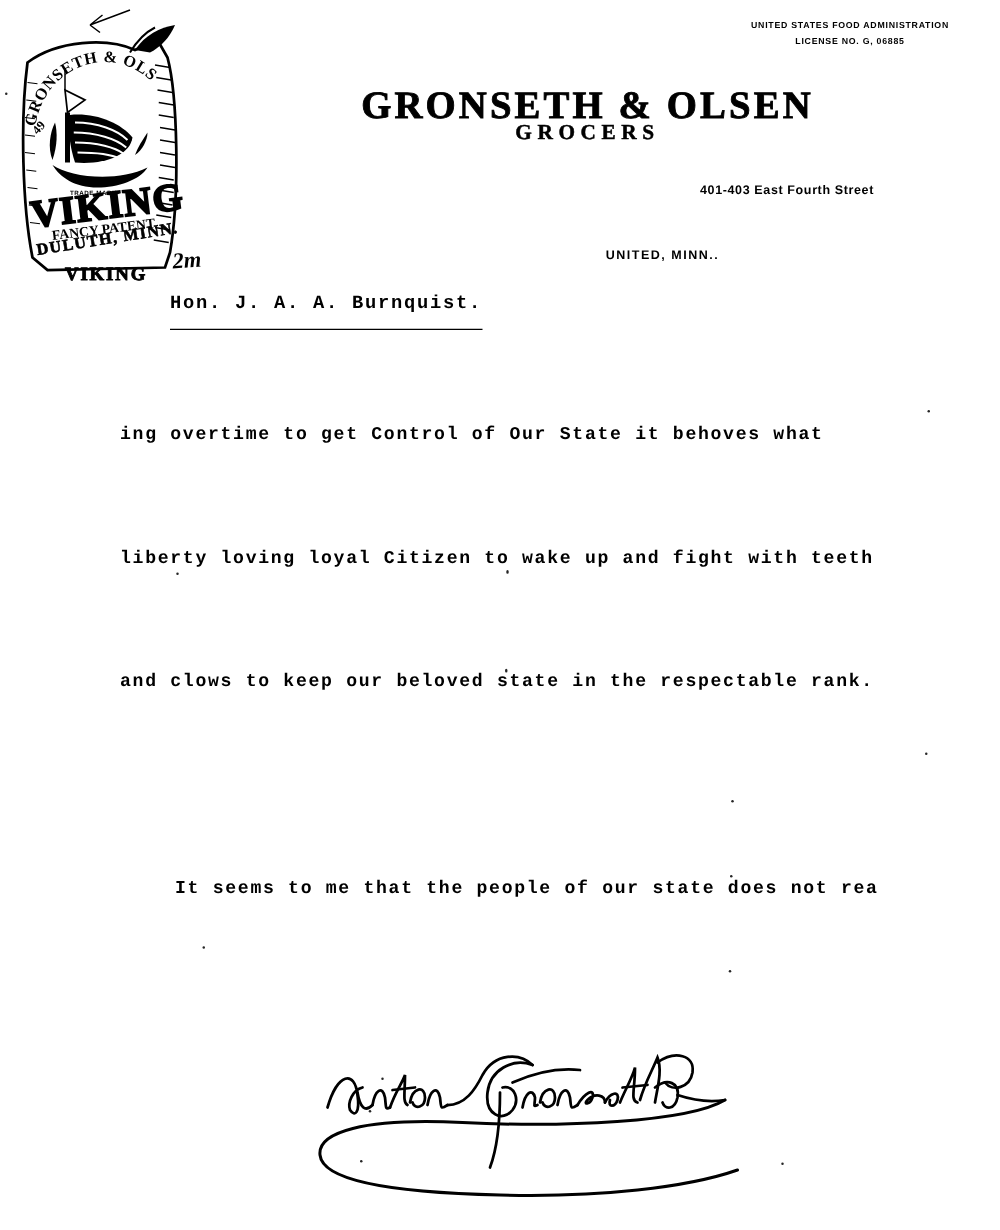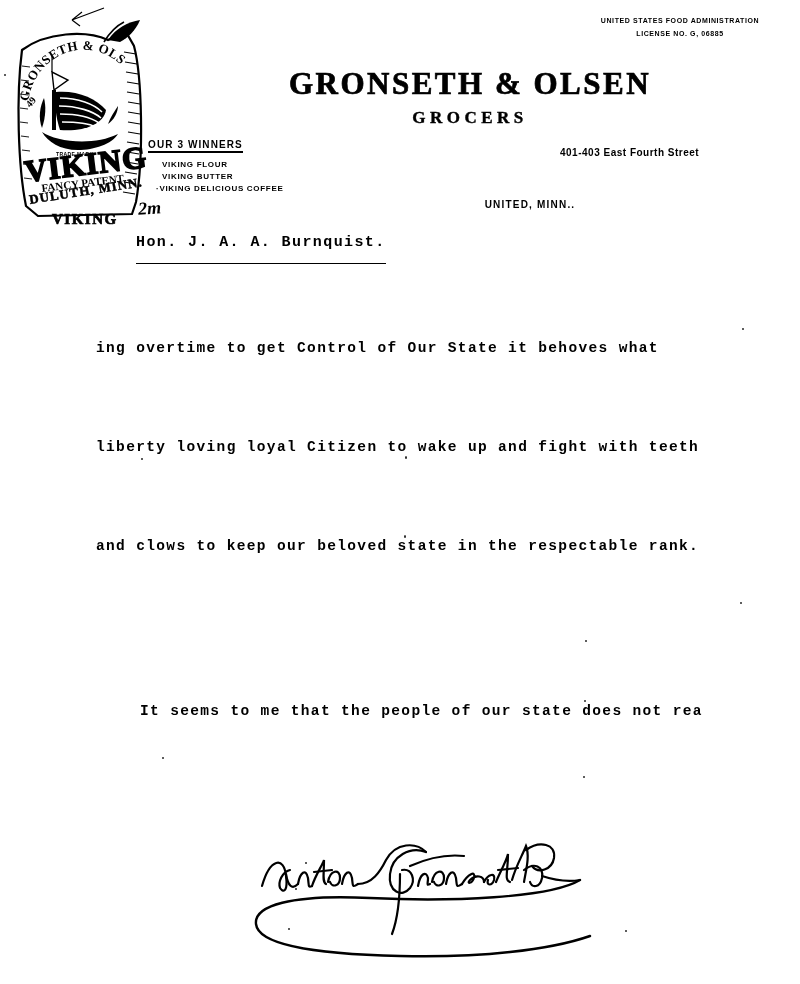--- a/index.html
+++ b/index.html
@@ -64,21 +64,21 @@
     font-family: "Liberation Serif", serif;
     font-weight: bold;
     font-size: 31px;
     letter-spacing: 2.5px;
     -webkit-text-stroke: 0.7px #000;
   }
 
   .company-sub {
     position: absolute;
     left: 200px;
-    top: 108px;
+    top: 96px;
     width: 540px;
     text-align: center;
     font-family: "Liberation Serif", serif;
     font-weight: bold;
     font-size: 17px;
     letter-spacing: 4.5px;
     -webkit-text-stroke: 0.4px #000;
   }
 
   .winners {
@@ -267,28 +267,20 @@
 
       <text x="44" y="218" font-family="Liberation Serif, serif" font-size="15" font-weight="bold" letter-spacing="1.5" stroke="#000" stroke-width="0.7">VIKING</text>
     </svg>
   </div>
 
   <div class="hand-2m">2m</div>
 
   <div class="company-name">GRONSETH &amp; OLSEN</div>
   <div class="company-sub">GROCERS</div>
 
-  <div class="winners">
-    <div class="winners-head">OUR 3 WINNERS</div>
-    <ul class="winners-list">
-      <li>VIKING FLOUR</li>
-      <li>VIKING BUTTER</li>
-      <li class="dotted">VIKING DELICIOUS COFFEE</li>
-    </ul>
-  </div>
 
   <div class="address">401-403 East Fourth Street</div>
   <div class="city-line">UNITED, MINN..</div>
 
   <div class="salutation">Hon. J. A. A. Burnquist.</div>
 
   <div class="body-text">
     <span class="line">ing overtime to get Control of Our State it behoves what</span>
     <span class="line">liberty loving loyal Citizen to wake up and fight with teeth</span>
     <span class="line">and clows to keep our beloved state in the respectable rank.</span>

